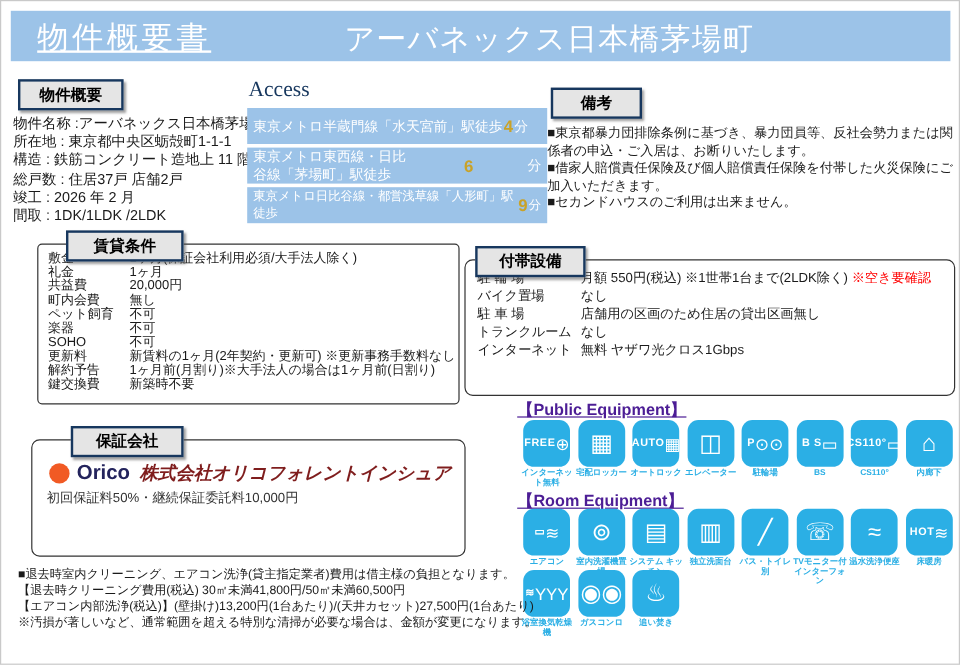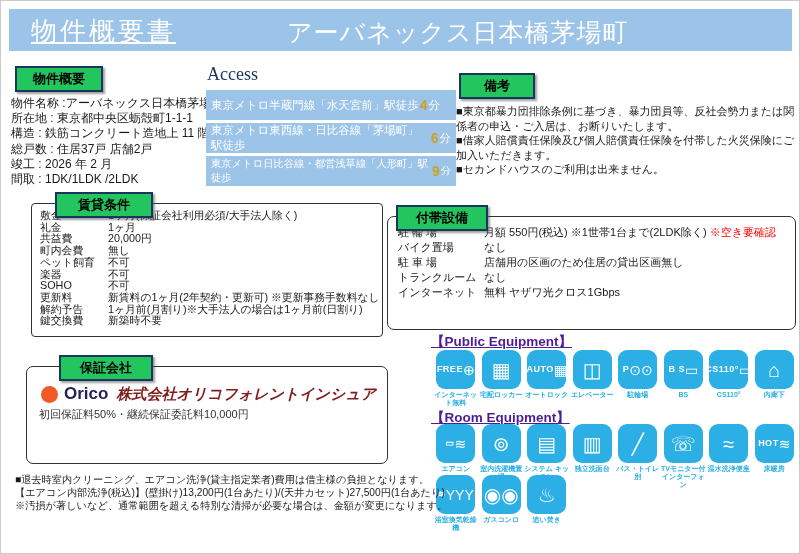--- a/index.html
+++ b/index.html
@@ -7,39 +7,39 @@
   .page { position:relative; width:800px; height:554px; background:#fff;
           font-family:"Liberation Sans", sans-serif; overflow:hidden; border:1px solid #c9c9c9;padding-left:44px; }
 
   
   .header { position:absolute; left:8px; top:8px; width:783px; height:42px; background:#9CC3E8; }
   .doc-title { position:absolute; left:22px; top:5px; font-size:26px; color:#fff;
                text-decoration:underline; letter-spacing:3px; }
   .prop-title { position:absolute; left:278px; top:7px; font-size:25px; color:#fff; letter-spacing:1px; }
 
   
-  .sec-label { position:absolute; background:#22c55e; border:2px solid #17375E;
+  .sec-label { position:absolute; background:#e5e5e5; border:2px solid #17375E;
                box-shadow:2px 2px 2px rgba(80,80,80,.55); font-size:13px; font-weight:bold;
                color:#000; padding:2px 0; text-align:center; z-index:3; }
   #label-overview  { left:14px;  top:65px;  width:88px; }
   #label-remarks   { left:458px; top:72px;  width:76px; }
   #label-rental    { left:54px;  top:191px; width:98px; }
   #label-facilities{ left:395px; top:204px; width:92px; }
   #label-guarantor { left:58px;  top:354px; width:94px; }
 
   
   .overview-lines { position:absolute; left:10px; top:95px; font-size:12px; color:#1a1a1a; line-height:15.2px; }
 
   
   .access-heading { position:absolute; left:206px; top:63px; font-family:"Liberation Serif", serif;
                     font-size:18px; color:#17375E; }
   .station { position:absolute; left:205px; width:250px; height:30px; background:#9CC3E8;
              color:#fff; font-size:11.5px; display:flex; align-items:center; padding:0 5px; }
   #station-0 { top:89px; }
-  #station-1 { top:122px; }
+  #station-1 { top:122px;gap:44px; }
   #station-2 { top:155px; font-size:10.3px; }
   .gold { color:#C9A227; font-weight:bold; font-size:14px; padding:0 1px; }
 
   
   .remarks { position:absolute; left:455px; top:103px; width:341px; font-size:11px;
              line-height:14.6px; color:#1a1a1a; }
 
   
   .rental-box { position:absolute; left:30px; top:202px; width:352px; height:134px;
                 border:1.5px solid #333; border-radius:4px; padding:6px 0 0 8px; z-index:1; }
@@ -349,17 +349,18 @@
           <span class="tile-top"></span>
           <span class="tile-main">♨</span>
         </div>
         <div class="icon-label">追い焚き</div>
       </div>
   </div>
   <div class="stove-note">(2口または3口)</div>
 
   <div class="bottom-notes">
     <div>■退去時室内クリーニング、エアコン洗浄(貸主指定業者)費用は借主様の負担となります。</div>
+    <div>【退去時クリーニング費用(税込) 30㎡未満41,800円/50㎡未満60,500円</div>
     <div>【エアコン内部洗浄(税込)】(壁掛け)13,200円(1台あたり)/(天井カセット)27,500円(1台あたり)</div>
     <div>※汚損が著しいなど、通常範囲を超える特別な清掃が必要な場合は、金額が変更になります。</div>
   </div>
 
 </div>
 
 </body></html>

